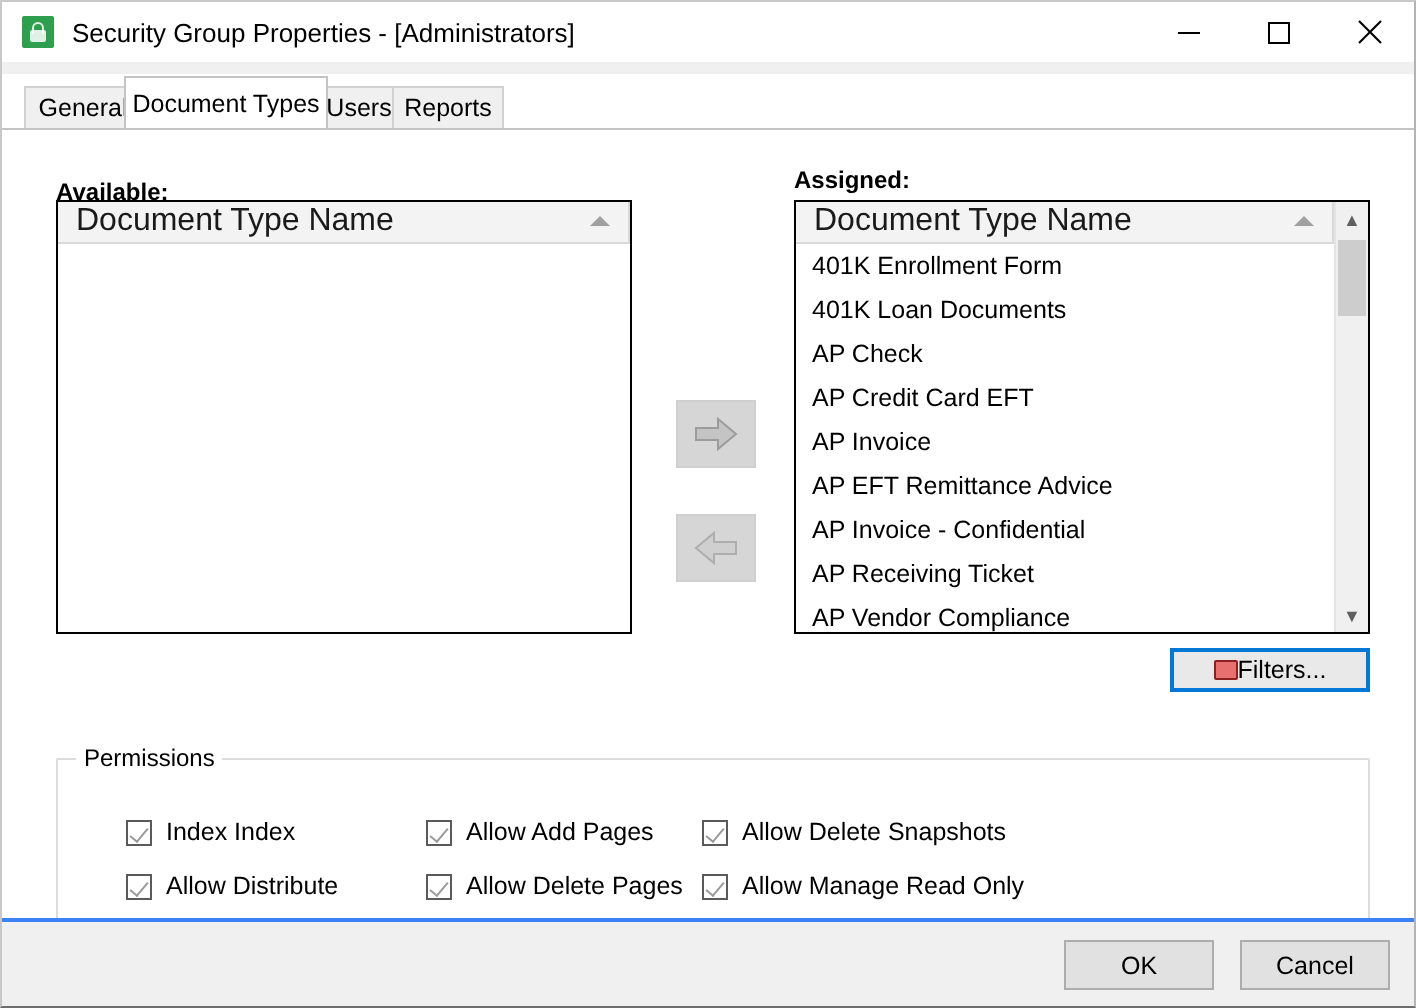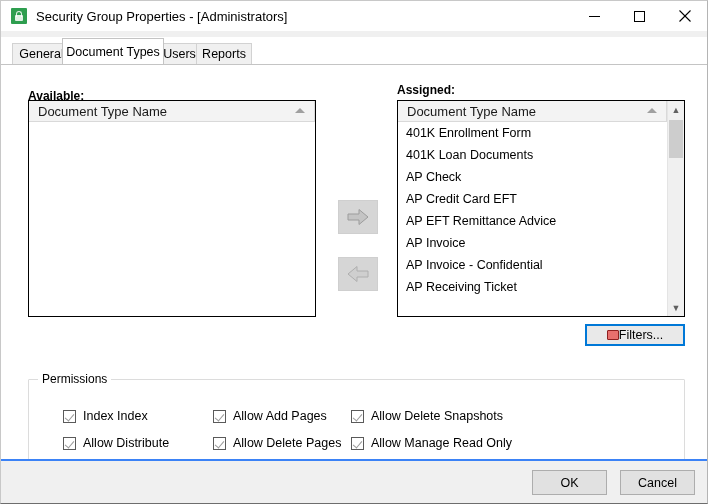--- a/index.html
+++ b/index.html
@@ -153,21 +153,21 @@
     background: #f3f3f3;
     border: 1px solid #d9d9d9;
     border-top: none;
     border-left: none;
     display: flex;
     align-items: center;
     position: relative;
   }
   .lb-header .hdr-text {
     padding-left: 9px;
-    font-size: 13px;
+    font-size: 16px;
     color: #1a1a1a;
   }
   .sort-arrow {
     position: absolute;
     right: 9px; top: 7px;
     width: 0; height: 0;
     border-left: 5px solid transparent;
     border-right: 5px solid transparent;
     border-bottom: 5px solid #a0a0a0;
   }
@@ -381,24 +381,25 @@
       <div class="listbox" style="left:396px; top:35px; width:288px; height:217px;">
         <div class="lb-header" style="margin-right:17px;">
           <span class="hdr-text">Document Type Name</span>
           <span class="sort-arrow"></span>
         </div>
         <div class="lb-rows" id="assigned-rows" style="margin-right:17px;">
             <div class="lb-row">401K Enrollment Form</div>
             <div class="lb-row">401K Loan Documents</div>
             <div class="lb-row">AP Check</div>
             <div class="lb-row">AP Credit Card EFT</div>
+            <div class="lb-row">AP Invoice</div>
             <div class="lb-row">AP EFT Remittance Advice</div>
-            <div class="lb-row">AP Invoice</div>
             <div class="lb-row">AP Invoice - Confidential</div>
             <div class="lb-row">AP Receiving Ticket</div>
+            <div class="lb-row">AP Vendor Compliance</div>
           </div>
 
         <div class="vscroll">
           <div class="vs-arrow">▲</div>
           <div class="vs-thumb"></div>
           <div class="vs-arrow bottom">▼</div>
         </div>
       </div>
 
       <div id="filters-btn" style="left:584px; top:259px; width:100px; height:22px;">

